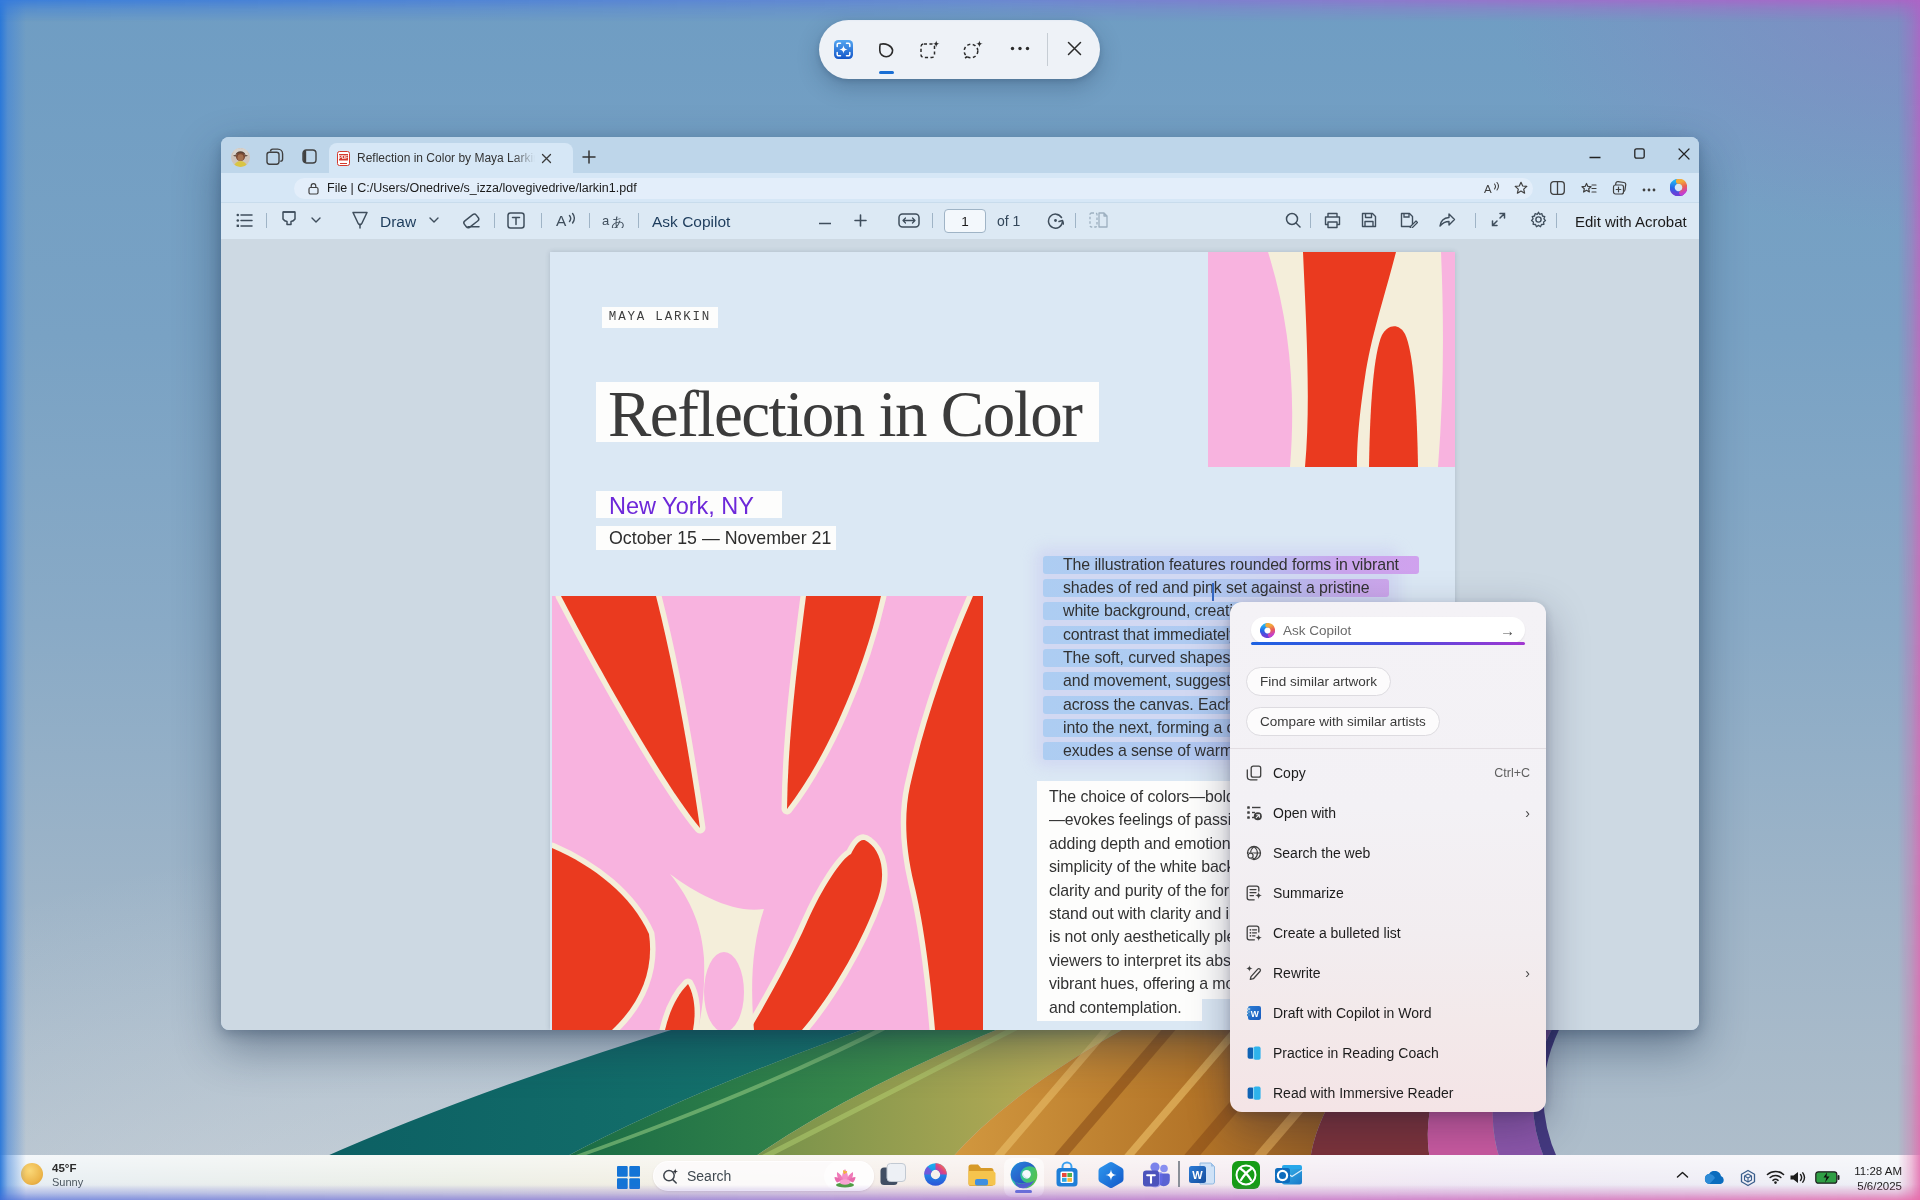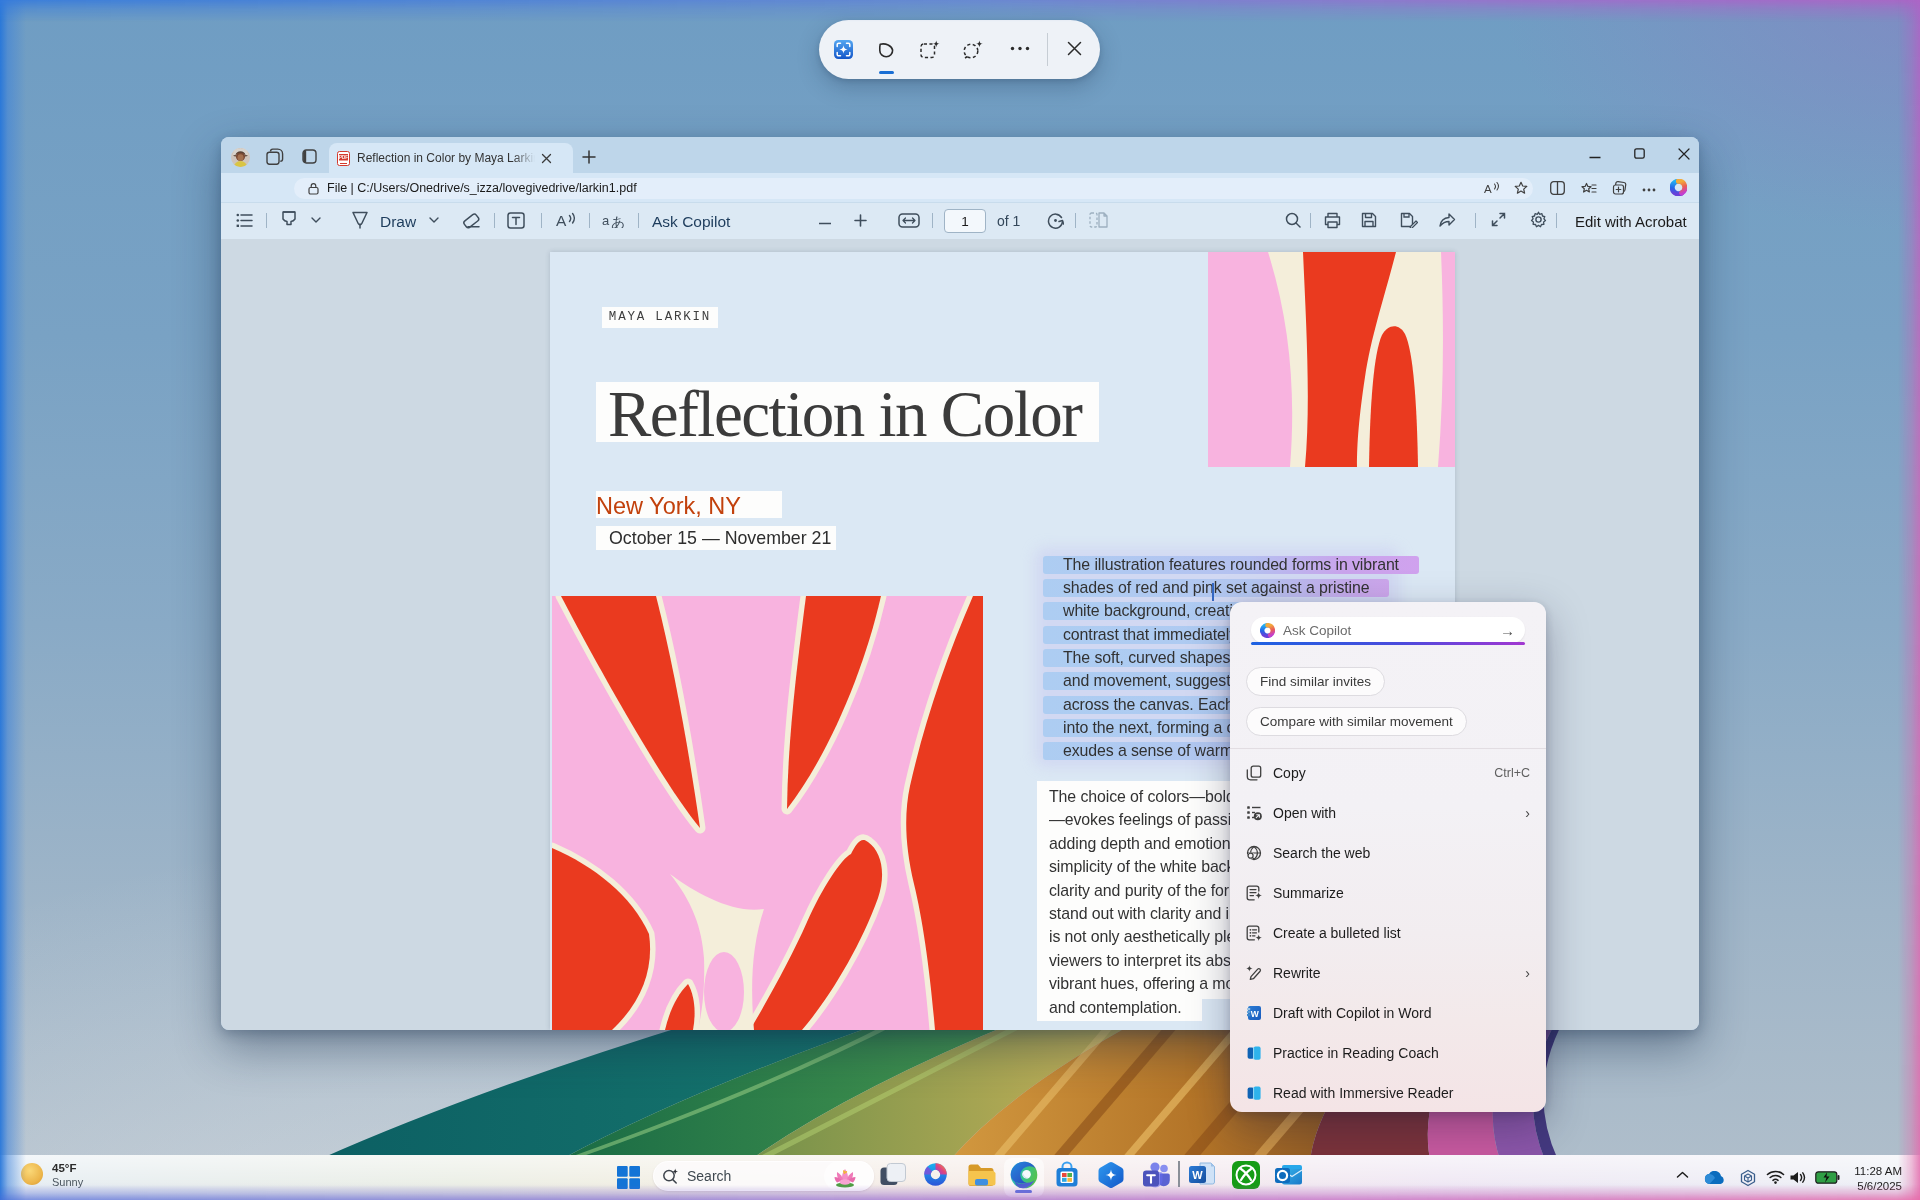--- a/index.html
+++ b/index.html
@@ -28,21 +28,21 @@
 #tabtitle{font-size:12px;color:#333;white-space:nowrap;overflow:hidden;width:178px;-webkit-mask-image:linear-gradient(90deg,#000 88%,transparent)}
 #addrrow{position:absolute;left:0;top:36px;right:0;height:29px;background:#d6e7f6}
 #urlpill{position:absolute;left:73px;top:40.5px;width:1239px;height:21px;border-radius:11px;background:#e3eefa;display:flex;align-items:center;font-size:12.5px;color:#1f1f1f}
 #pdfbar{position:absolute;left:0;top:65px;right:0;height:37px;background:#dcE9f4;border-top:1px solid #c8dcec;display:flex;align-items:center;font-size:14.5px;color:#21415e}
 #viewer{position:absolute;left:0;top:102px;right:0;bottom:0;background:#cdd9e3}
 #page{position:absolute;left:329px;top:13px;width:905px;height:778px;background:#dbe8f4;box-shadow:0 0 5px rgba(40,60,90,.2)}
 
 .chip{position:absolute;background:#fdfdfc}
 #maya{left:52px;top:55px;width:116px;height:21px;font-family:Liberation Mono, monospace;font-size:12.5px;letter-spacing:1.8px;color:#3f3f3f;text-align:center;line-height:21px}
 #bigtitle{left:46px;top:130px;width:503px;height:60px;font-family:"Liberation Serif",serif;font-size:65px;color:#3b3b3b;line-height:64px;padding-left:12px;letter-spacing:-1.5px}
-#nyc{left:46px;top:239px;width:186px;height:27px;font-size:23.5px;color:#c2410c;line-height:30px;}
+#nyc{left:46px;top:239px;width:186px;height:27px;font-size:23.5px;color:#6d28d9;line-height:30px;padding-left:13px}
 #dates{left:46px;top:274px;width:240px;height:24px;font-size:17.8px;white-space:nowrap;color:#2e2e2e;line-height:25px;padding-left:13px}
 
 #art1{position:absolute;left:658px;top:0px;width:247px;height:215px}
 #art2{position:absolute;left:2px;top:344px;width:431px;height:434px}
 
 .pline{position:absolute;white-space:nowrap;font-size:15.9px;color:#323232;height:18px;line-height:18px;letter-spacing:-0.1px}
 .hl{border-radius:3px;padding:0 20px}
 #para2bg{position:absolute;left:487px;top:529px;width:390px;height:218px;background:#fdfdfc}
 #para2bg2{position:absolute;left:487px;top:747px;width:165px;height:22px;background:#fdfdfc}
 
@@ -419,22 +419,22 @@
               <stop offset="1" stop-color="#c43fd0"></stop>
             </linearGradient>
           </defs>
           <path d="M7.5,2.2 A5.3,5.3 0 1 0 10.15,12.0898" stroke="url(#cpML)" stroke-width="4.5" stroke-linecap="round"></path>
           <path d="M7.5,2.2 A5.3,5.3 0 0 1 10.15,12.0898" stroke="url(#cpMR)" stroke-width="4.5" stroke-linecap="round"></path>
         </svg></span>
       <span style="margin-left:8px;font-size:13.5px;color:#6b6b6b">Ask Copilot</span>
       <span style="margin-left:auto;margin-right:10px;color:#4f4f4f;font-size:15px">→</span>
     </div>
   <div id="askul"></div>
-  <div class="sugg" id="sg1" style="top:65px">Find similar invites</div>
-  <div class="sugg" id="sg2" style="top:105px">Compare with similar movement</div>
+  <div class="sugg" id="sg1" style="top:65px">Find similar artwork</div>
+  <div class="sugg" id="sg2" style="top:105px">Compare with similar artists</div>
   <div id="mdivider"></div>
     <div class="mi" style="top:151px">
       <span class="mico"><svg width="16" height="16" viewBox="0 0 16 16" fill="none" xmlns="http://www.w3.org/2000/svg">
           <rect x="5.2" y="1.2" width="9.5" height="11" rx="2" stroke="#3f3f3f" stroke-width="1.3"></rect>
           <path d="M11,14.8 H4.5 A3.2,3.2 0 0 1 1.3,11.6 V5" stroke="#3f3f3f" stroke-width="1.3" stroke-linecap="round"></path>
         </svg></span>
       <span>Copy</span>
       <span class="acc">Ctrl+C</span>
     </div>
     <div class="mi" style="top:191px">

